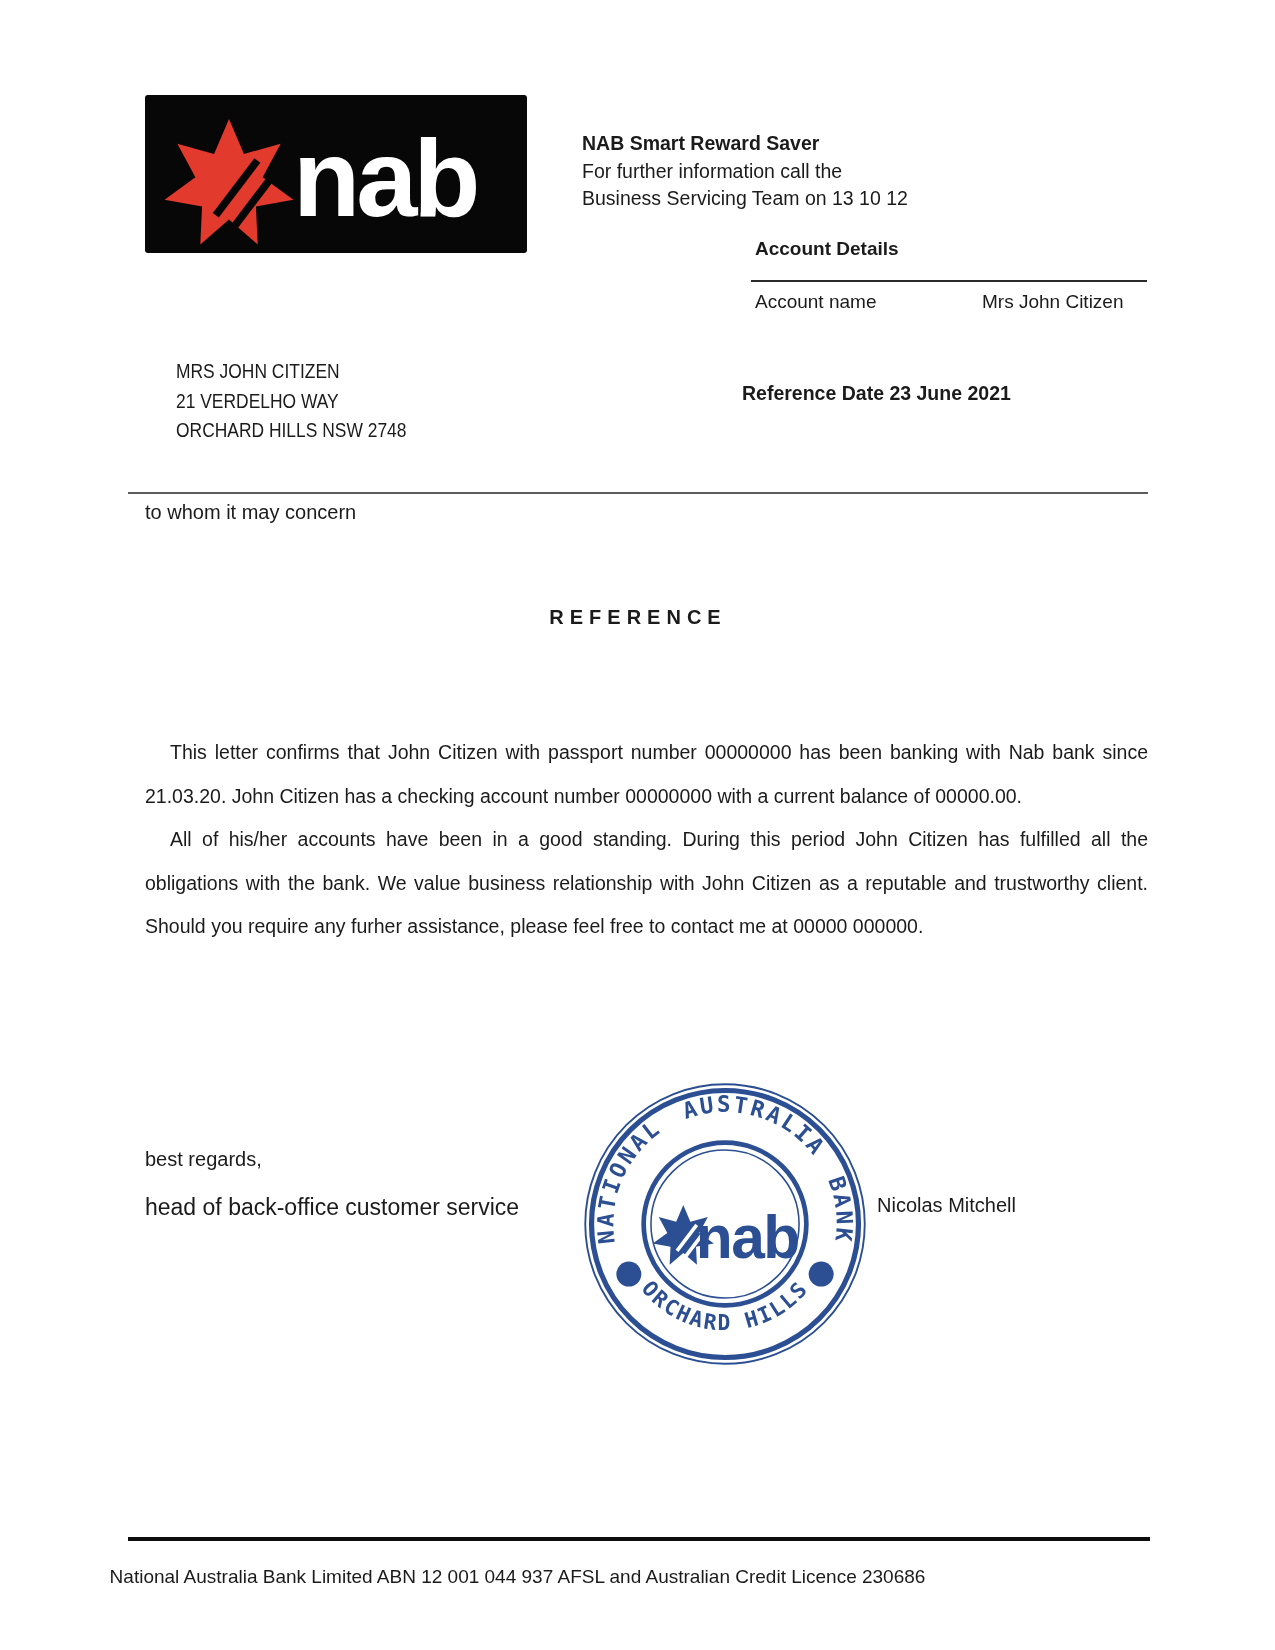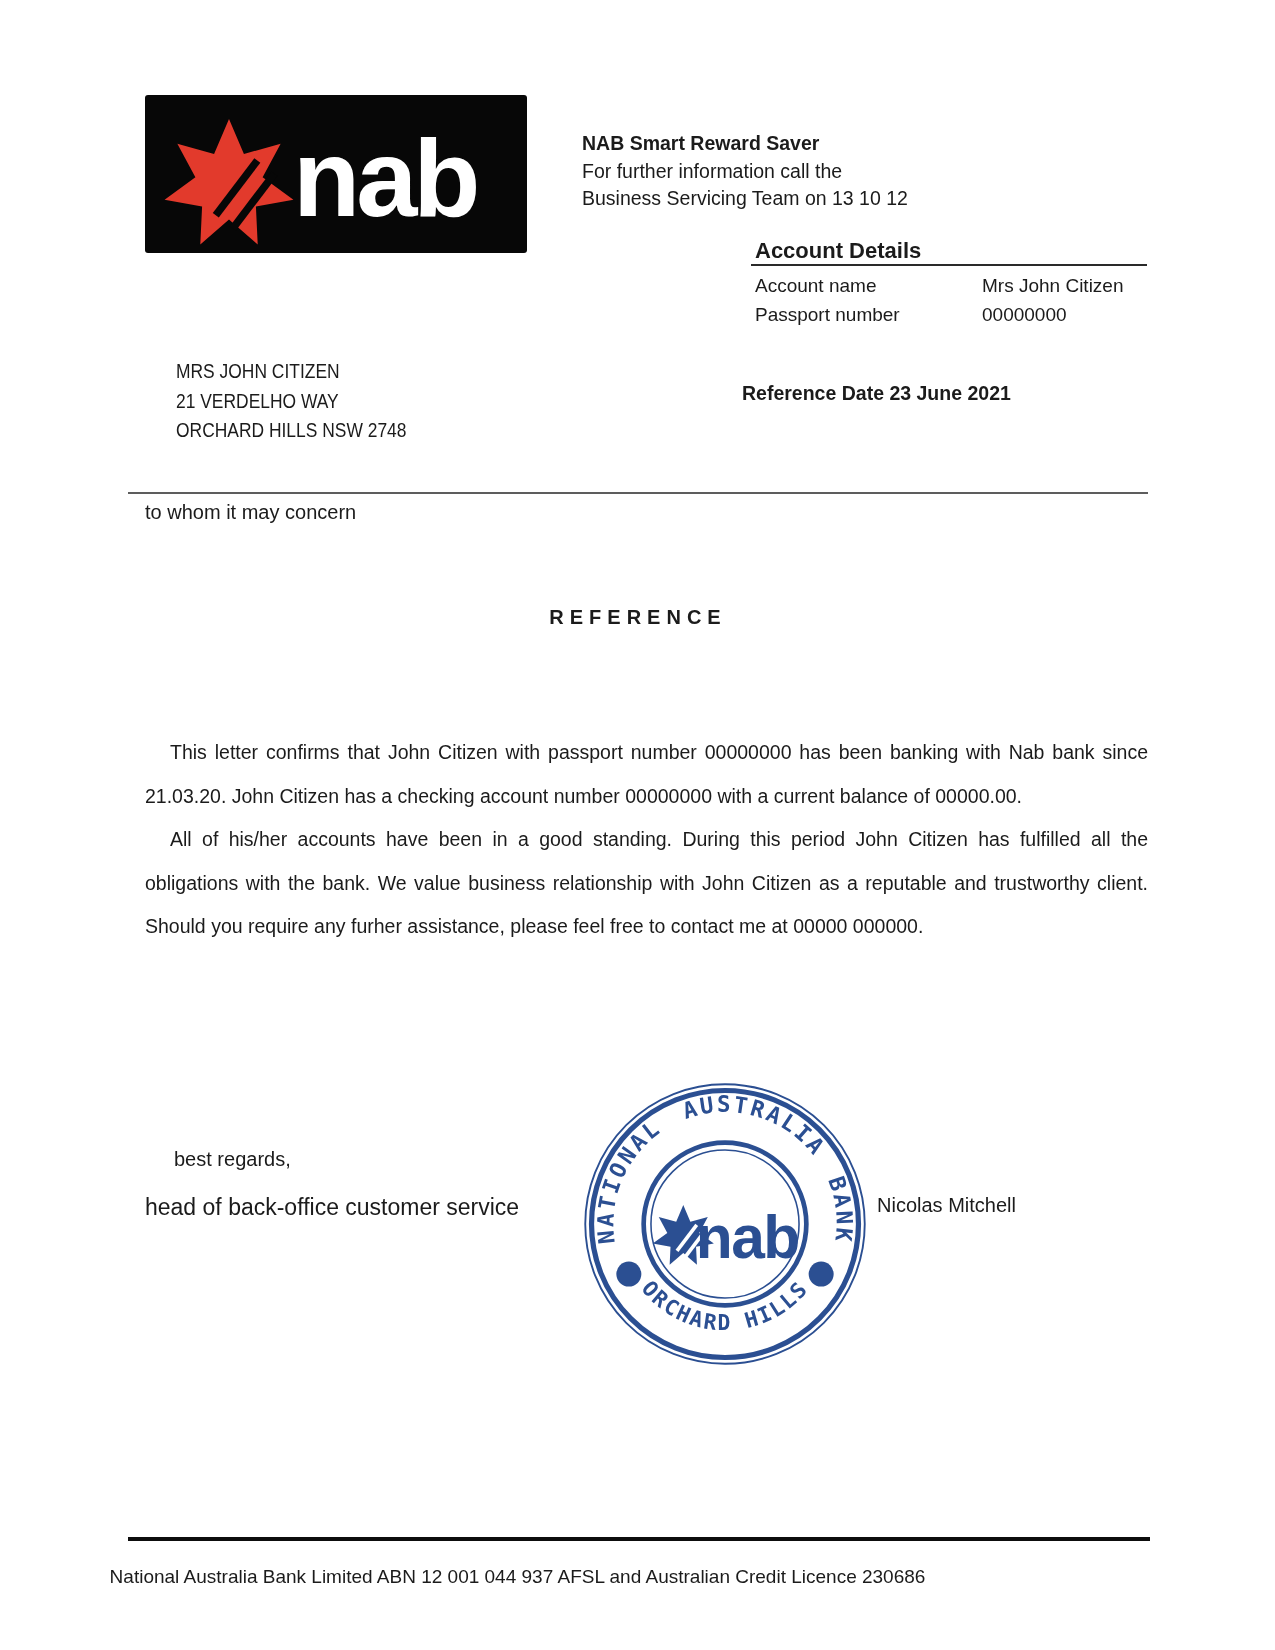--- a/index.html
+++ b/index.html
@@ -16,40 +16,40 @@
     --star:#e23a2c; --slash:#070707; }
   .logo-word {
     position:absolute; left:148px; top:4px; font-size:110px; font-weight:bold;
     color:#ffffff; letter-spacing:-4px; line-height:158px;
   }
   
   .header-right { position:absolute; left:582px; top:94px; font-size:19.5px; line-height:27.5px;margin-top:36px; }
   .header-right .bold { font-weight:bold; }
   
   .account { position:absolute; left:755px; top:238px; width:392px; font-size:19px; }
-  .account-title { font-weight:bold; font-size:22px; margin:0 0 0 0; }
+  .account-title { font-weight:bold; font-size:19px; margin:0 0 20px 0; }
   .account-rule { border:none; border-top:2px solid #2a2a2a; margin:0 0 6px -4px; }
   .account-row { position:relative; line-height:28.5px; }
   .account-row .val { position:absolute; left:227px; top:0; }
   
   .recipient { position:absolute; left:176px; top:356px; font-size:20.5px; line-height:29.5px;
     transform:scaleX(0.85); transform-origin:0 0; white-space:nowrap; }
   .ref-date { position:absolute; left:742px; top:358px; font-size:19.5px; font-weight:bold;margin-top:24px; }
   
   .divider { position:absolute; left:128px; top:492px; width:1020px; height:2px; background:#5d5d5d; }
   .salutation { position:absolute; left:145px; top:501px; font-size:20px; }
   
   .ref-heading { position:absolute; left:128px; top:606px; width:1020px; text-align:center;
     font-size:20px; font-weight:bold; letter-spacing:6px; }
   
   .body-text { position:absolute; left:145px; top:731px; width:1003px;
     font-size:19.5px; line-height:43.5px; text-align:justify; }
   .body-text p { margin:0; text-indent:25px; }
   
-  .closing  { position:absolute; left:145px; top:1148px; font-size:20px;margin-left:29px; }
+  .closing  { position:absolute; left:145px; top:1148px; font-size:20px; }
   .sig-title{ position:absolute; left:145px; top:1194px; font-size:23px; }
   .sig-name { position:absolute; left:877px; top:1194px; font-size:20px; }
   
   .stamp { position:absolute; left:579px; top:1078px; width:292px; height:292px; }
   .stamp-star { --star:#2b4f92; --slash:#ffffff; }
   .stamp text { fill:#2b4f92; }
   .stamp-arc-text { font-family:"DejaVu Sans Mono", monospace; font-weight:bold; }
   .stamp-nab { font-family:"Liberation Sans", sans-serif; font-weight:bold; }
   
   .footer-rule { position:absolute; left:128px; top:1537px; width:1022px; height:4px; background:#0d0d0d; }
@@ -82,24 +82,20 @@
     <div>For further information call the</div>
     <div>Business Servicing Team on 13 10 12</div>
   </div>
 
   <div class="account">
     <div class="account-title">Account Details</div>
     <hr class="account-rule">
     <div class="account-row">
       <span>Account name</span>
       <span class="val">Mrs John Citizen</span>
-    </div>
-    <div class="account-row">
-      <span>Passport number</span>
-      <span class="val">00000000</span>
     </div>
   </div>
 
   <div class="recipient">
     <div>MRS JOHN CITIZEN</div>
     <div>21 VERDELHO WAY</div>
     <div>ORCHARD HILLS NSW 2748</div>
   </div>
 
   <div class="ref-date">Reference Date 23 June 2021</div>

